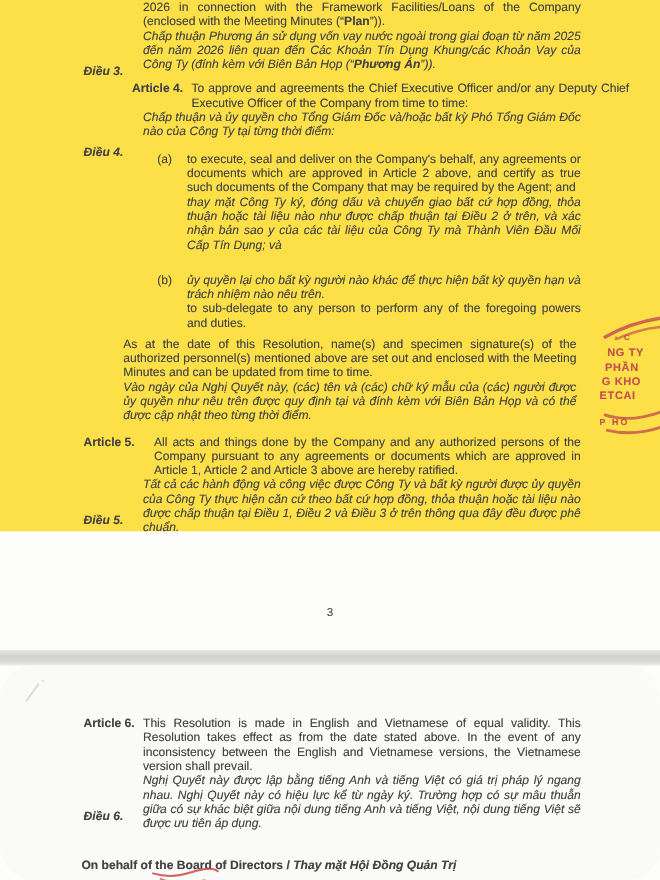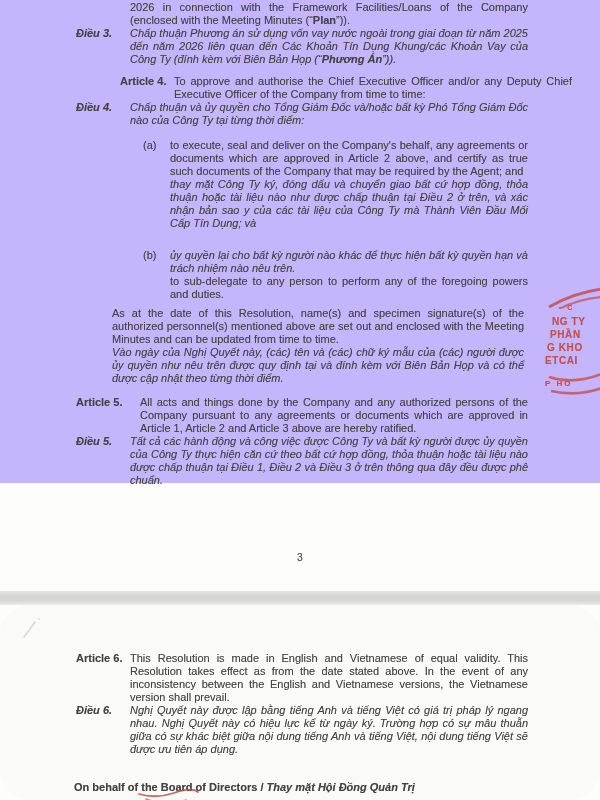--- a/index.html
+++ b/index.html
@@ -3,39 +3,39 @@
 <meta charset="utf-8">
 <style>
   html,body{margin:0;padding:0;background:#e8e8e6;}
   .canvas{
     position:relative; width:600px; height:800px; overflow:hidden;
     background:#fdfdfc;
     font-family:"Liberation Sans", sans-serif;
     color:#424242;
   }
   .page{position:absolute; left:0; width:600px;}
-  .page1{top:0; height:483px; background:#c4b5fd;}
+  .page1{top:0; height:483px; background:#fde047;}
   .page2{top:605px; height:195px; background:#fafaf8;border-radius:31px;}
   .separator{
     position:absolute; left:0; top:591px; width:600px; height:14px;
     background:linear-gradient(#e5e5e3, #d3d3d1 40%, #d7d7d5 70%, #ececea);
   }
   .para{
     margin:0; font-size:11px; line-height:13px; text-align:justify;
     text-shadow:0 0 0.6px rgba(90,90,90,0.45);
   }
   .vn{font-style:italic;}
   .b{font-weight:700;}
   .i{font-style:italic;}
   .row{position:absolute; left:76px; width:452px; display:flex;}
   .row .label{
     flex:0 0 54px; font-size:11px; line-height:13px; font-weight:700;
     text-shadow:0 0 0.6px rgba(90,90,90,0.45);
   }
-  .row .label.vn{font-style:italic;}
+  .row .label.vn{font-style:italic;margin-top:32px;}
   .row .para{flex:1;}
   .sub{position:absolute; left:143px; width:385px; display:flex;}
   .sub .marker{flex:0 0 27px; font-size:11px; line-height:13px;
     text-shadow:0 0 0.6px rgba(90,90,90,0.45);}
   .sub .paras{flex:1;}
   .abs{position:absolute;}
   .pagenum{
     position:absolute; top:551px; left:0; width:600px; text-align:center;
     font-size:10.5px; color:#4a4a4a; text-shadow:0 0 0.6px rgba(90,90,90,0.4);
   }
@@ -65,21 +65,21 @@
 
     <p class="para abs" style="top:1px; left:130px; width:398px;"><span>2026 in connection with the Framework Facilities/Loans of the Company (enclosed with the Meeting Minutes (“</span><span class="b">Plan</span><span>”)).</span></p>
 
     <div class="row" style="top:27px;">
       <span class="label vn">Điều 3.</span>
       <p class="para vn"><span>Chấp thuận Phương án sử dụng vốn vay nước ngoài trong giai đoạn từ năm 2025 đến năm 2026 liên quan đến Các Khoản Tín Dụng Khung/các Khoản Vay của Công Ty (đính kèm với Biên Bản Họp (“</span><span class="b">Phương Án</span><span>”)).</span></p>
     </div>
 
     <div class="row" style="top:75px;margin-left:44px;">
       <span class="label">Article 4.</span>
-      <p class="para">To approve and authorise the Chief Executive Officer and/or any Deputy Chief Executive Officer of the Company from time to time:</p>
+      <p class="para">To approve and agreements the Chief Executive Officer and/or any Deputy Chief Executive Officer of the Company from time to time:</p>
     </div>
 
     <div class="row" style="top:101px;">
       <span class="label vn">Điều 4.</span>
       <p class="para vn">Chấp thuận và ủy quyền cho Tổng Giám Đốc và/hoặc bất kỳ Phó Tổng Giám Đốc nào của Công Ty tại từng thời điểm:</p>
     </div>
 
     <div class="sub" style="top:139px;">
       <span class="marker">(a)</span>
       <div class="paras">

